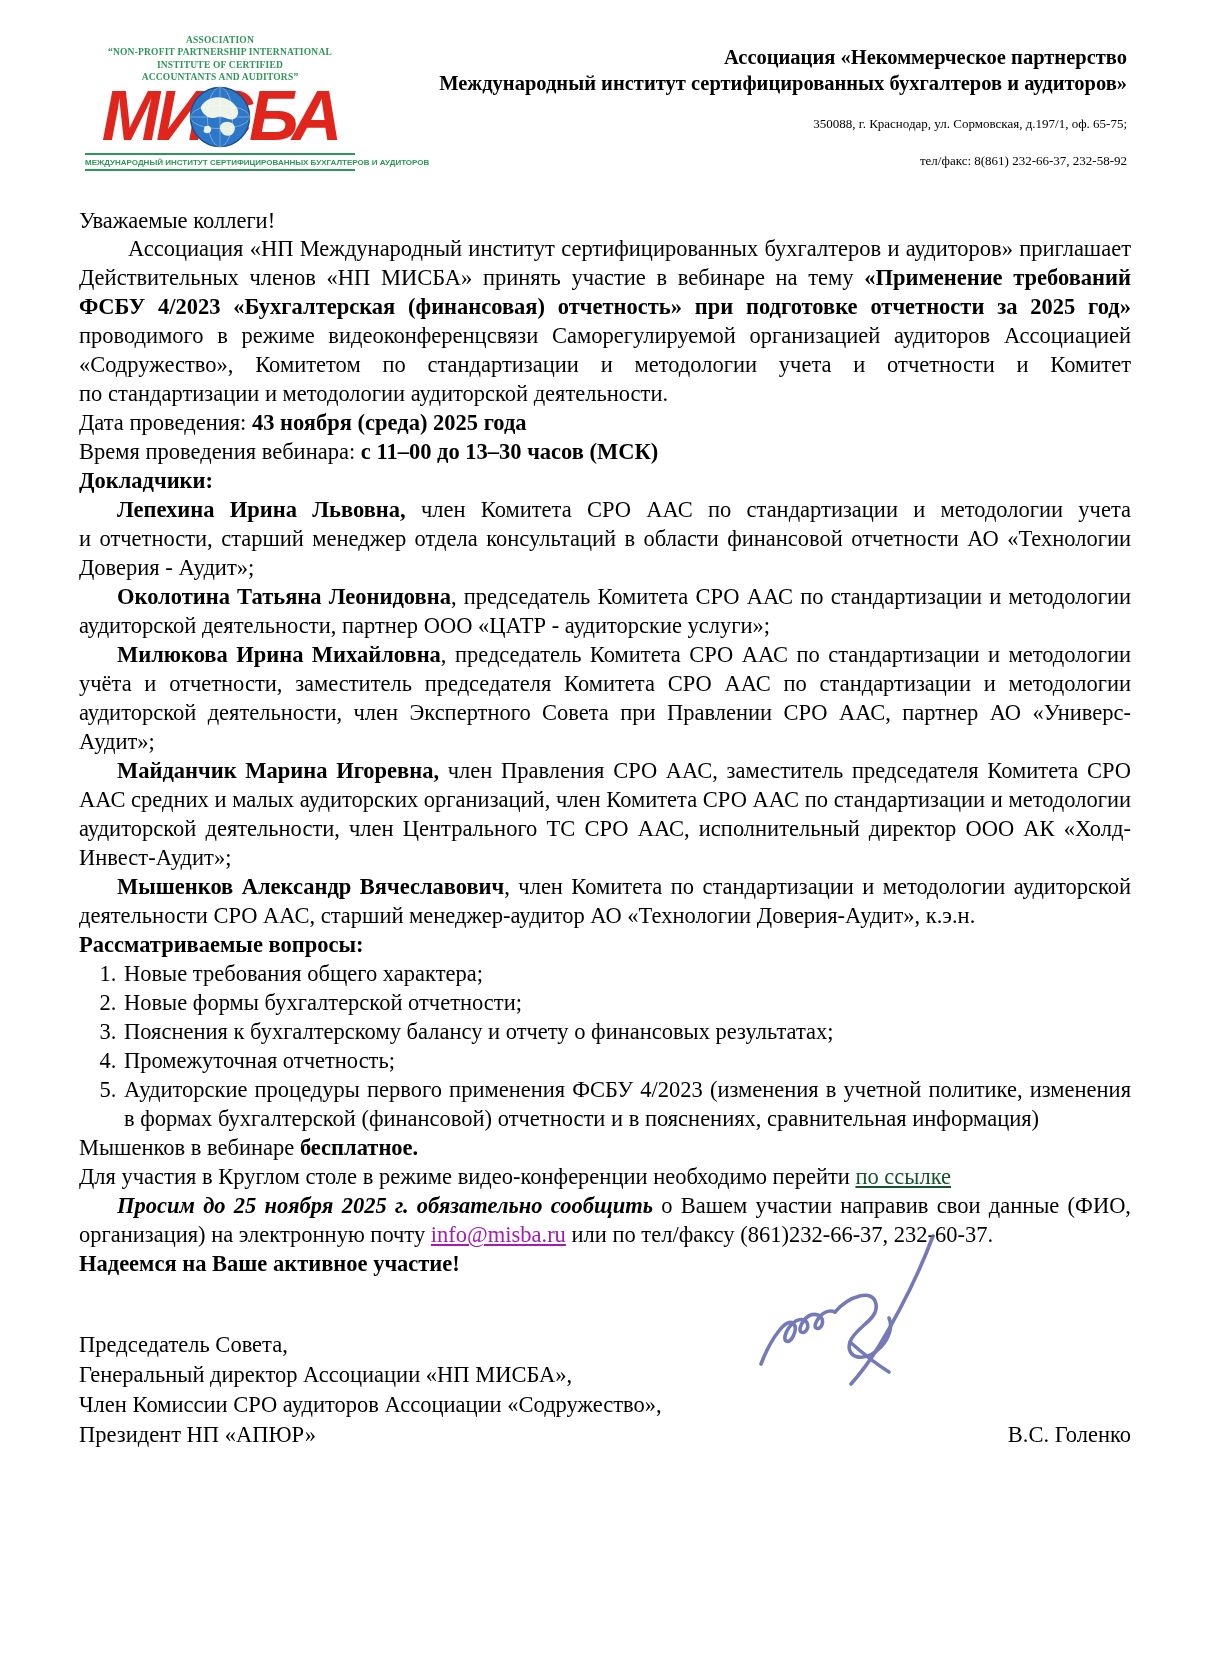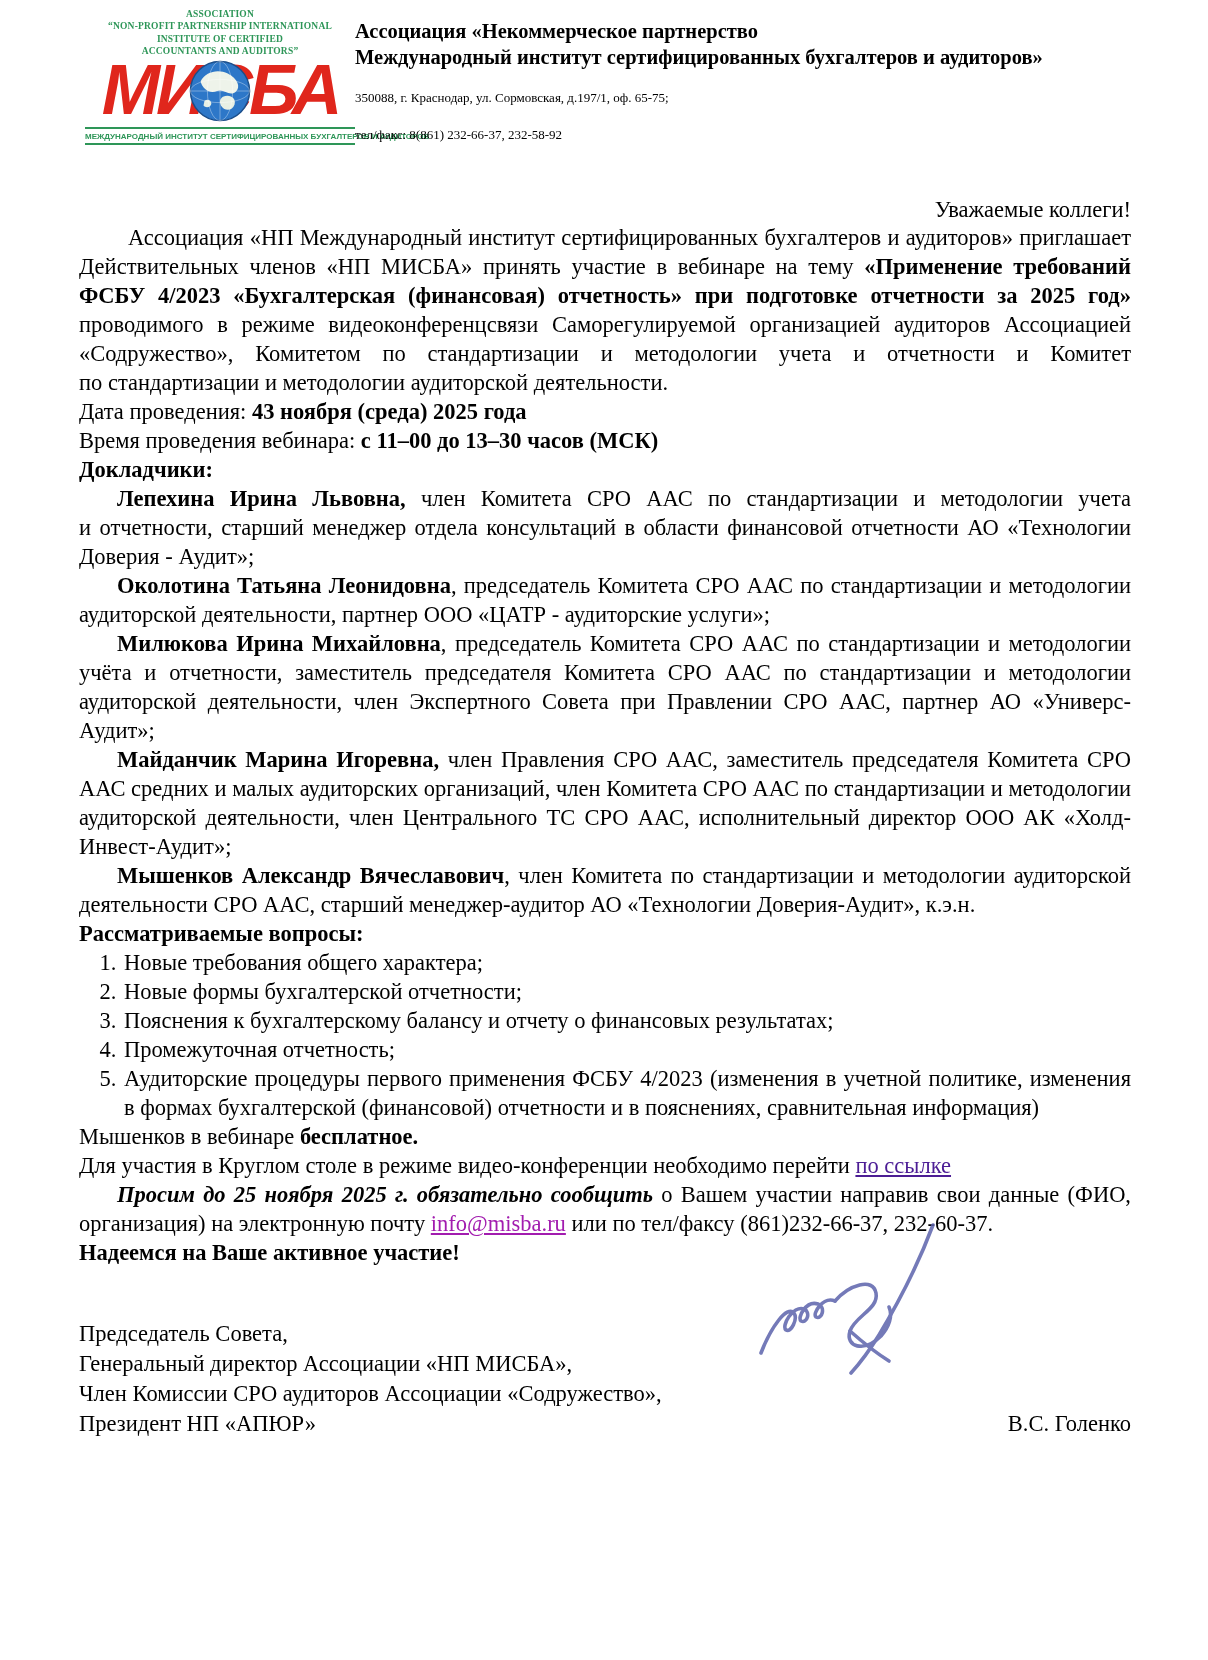--- a/index.html
+++ b/index.html
@@ -4,60 +4,60 @@
 <style>
   html,body { margin:0; padding:0; background:#888; }
   .page {
     position:relative; width:1208px; height:1660px; margin:0 auto;
     background:#ffffff; overflow:hidden;
     font-family:"Liberation Serif", serif; color:#000;
   }
   .content { position:absolute; left:79px; top:0; width:1052px; }
 
   
-  .header-row { display:flex; padding-top:8px; }
+  .header-row { display:flex; padding-top:34px; }
   .logo-block { flex:none; width:270px; margin-left:6px; text-align:center; }
   .logo-en {
     font-family:"Liberation Serif", serif; font-size:9.5px; line-height:1.3;
     color:#2e9658; font-weight:bold; letter-spacing:.2px;
   }
   .logo-acronym-wrap { position:relative; display:inline-block; margin-top:1px; }
   .logo-acronym {
     font-family:"Liberation Sans", sans-serif; font-weight:bold; font-style:italic;
     font-size:70px; line-height:0.94; color:#e0261c; letter-spacing:-4px;
   }
   .globe {
     position:absolute; left:50%; top:50%; transform:translate(-50%,-50%);
     width:62px; height:62px;
   }
   .logo-banner {
     margin-top:3px; border-top:2px solid #2e9658; border-bottom:2px solid #2e9658;
     padding:3px 0 2px; font-family:"Liberation Sans", sans-serif;
     font-size:8px; font-weight:bold; color:#2e9658; white-space:nowrap;
   }
-  .header-info { flex:1; text-align:left; padding-top:10px; padding-right:4px; line-height:1.28; }
+  .header-info { flex:1; text-align:right; padding-top:10px; padding-right:4px; line-height:1.28; }
   .org-line { font-size:20.5px; font-weight:bold; }
   .contact-line { font-size:13px;margin-top:20px; }
 
   
-  .greeting { margin-top:52px; text-align:right; font-size:22.5px;font-family:Liberation Serif, serif; }
+  .greeting { margin-top:37px; text-align:left; font-size:22.5px;font-family:Liberation Serif, serif; }
   p.body { margin:0; font-size:22.5px; line-height:29px; text-align:justify; }
   .indent1 { text-indent:49px; }
   .indent2 { text-indent:38px; }
   .first-gap { margin-top:13px; }
   b.inline { font-weight:bold; }
   .bi { font-weight:bold; font-style:italic; }
   .center-bold { text-align:center; font-weight:bold; }
   .q-heading { margin:7px 0 5px; }
   ol.questions { margin:0; padding-left:43px; }
   ol.questions li {
     font-size:22.5px; line-height:29px; text-align:justify; padding-left:2px;
   }
   .free-par { margin-top:27px; }
-  a.doc-link { color:#4c1d95; text-decoration:underline; }
+  a.doc-link { color:#14532d; text-decoration:underline; }
   a.mail-link { color:#a21caf; text-decoration:underline; }
   .closing { margin-top:1px; }
 
   
   .sig-block { position:relative; margin-top:52px; }
   .sig-line { font-size:22.5px; line-height:30px; }
   .signer { position:absolute; right:0; bottom:2px; font-size:22.5px; }
   .sig-ink { position:absolute; left:668px; top:-98px; pointer-events:none; }
 </style>
 </head>

